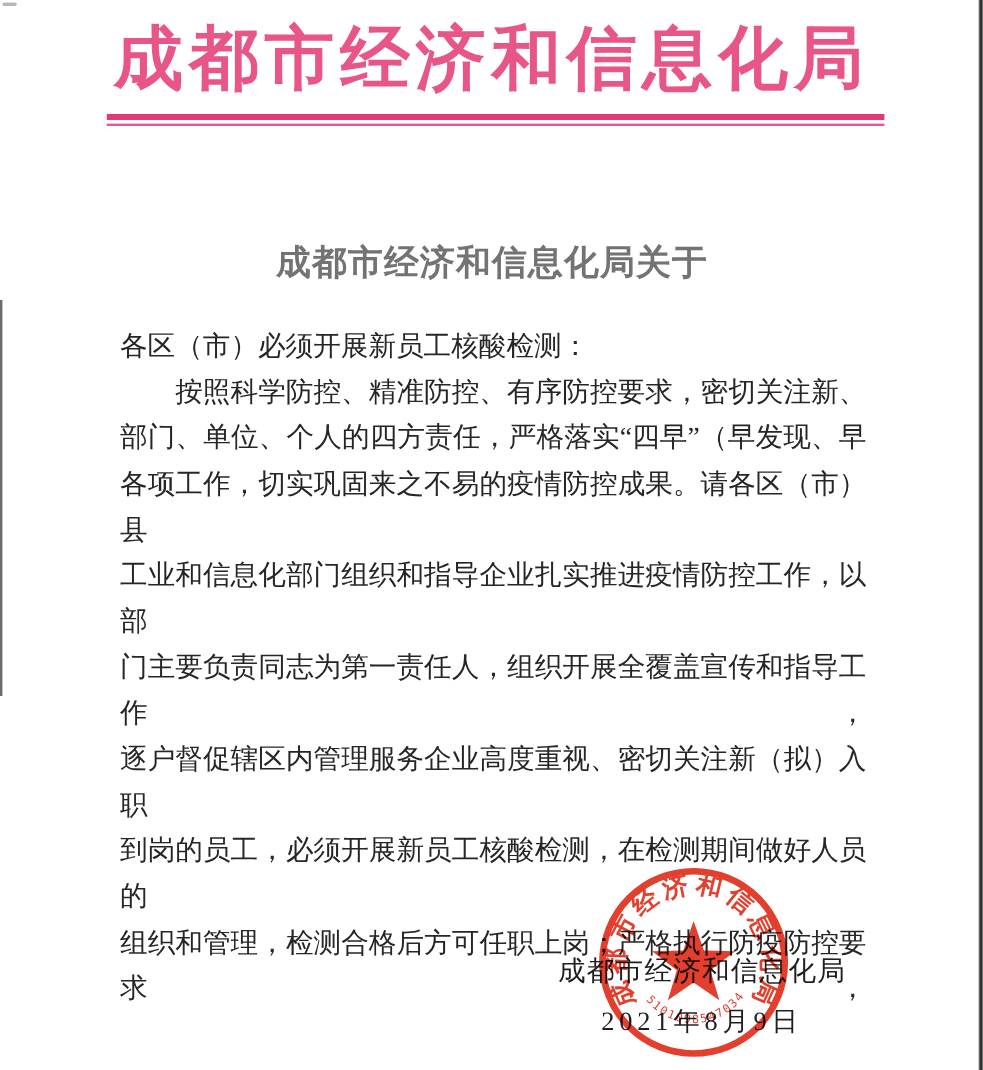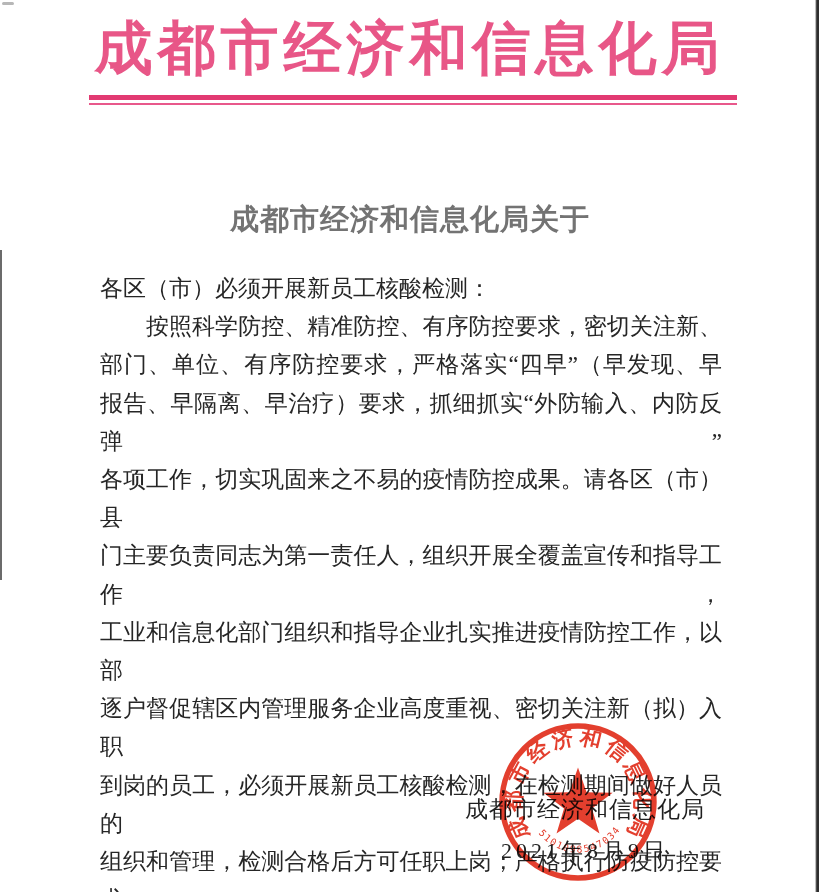--- a/index.html
+++ b/index.html
@@ -102,25 +102,24 @@
   <div class="letterhead">成都市经济和信息化局</div>
   <div class="head-rule"></div>
 
   <div class="doc-title">
     <div>成都市经济和信息化局关于</div>
   </div>
 
   <div class="body-text">
     <div class="line">各区（市）必须开展新员工核酸检测：</div>
     <div class="line justify indent">按照科学防控、精准防控、有序防控要求，密切关注新、</div>
-    <div class="line justify">部门、单位、有序防控要求，严格落实“四早”（早发现、早</div>
-    <div class="line justify">报告、早隔离、早治疗）要求，抓细抓实“外防输入、内防反弹”</div>
+    <div class="line justify">部门、单位、个人的四方责任，严格落实“四早”（早发现、早</div>
     <div class="line justify">各项工作，切实巩固来之不易的疫情防控成果。请各区（市）县</div>
+    <div class="line justify">工业和信息化部门组织和指导企业扎实推进疫情防控工作，以部</div>
     <div class="line justify">门主要负责同志为第一责任人，组织开展全覆盖宣传和指导工作，</div>
-    <div class="line justify">工业和信息化部门组织和指导企业扎实推进疫情防控工作，以部</div>
     <div class="line justify">逐户督促辖区内管理服务企业高度重视、密切关注新（拟）入职</div>
     <div class="line justify">到岗的员工，必须开展新员工核酸检测，在检测期间做好人员的</div>
     <div class="line justify">组织和管理，检测合格后方可任职上岗；严格执行防疫防控要求，</div>
 
   </div>
 
   <div class="sign-block">
     <div class="signer">成都市经济和信息化局</div>
     <div class="sign-date">2021年8月9日</div>
   </div>

